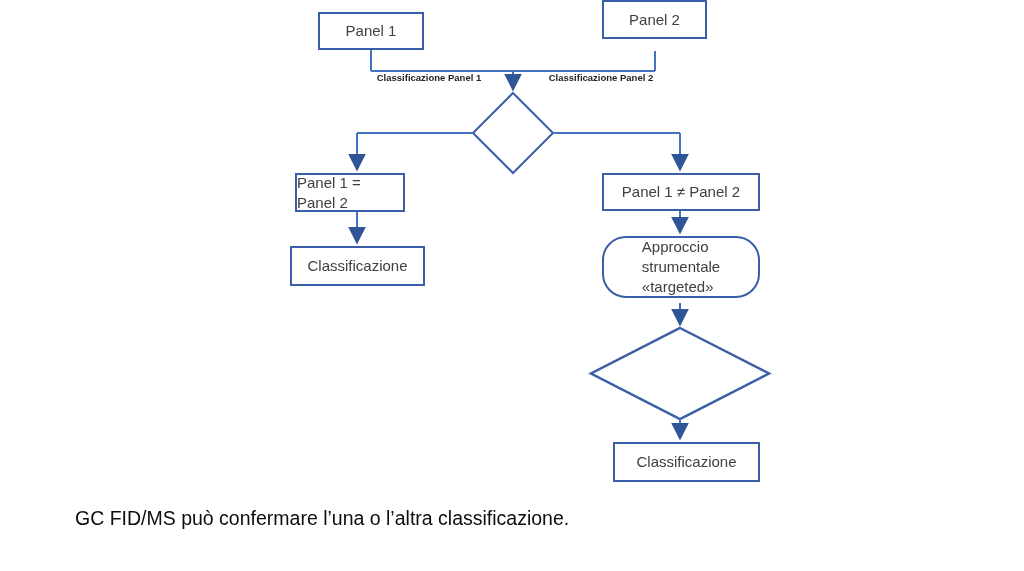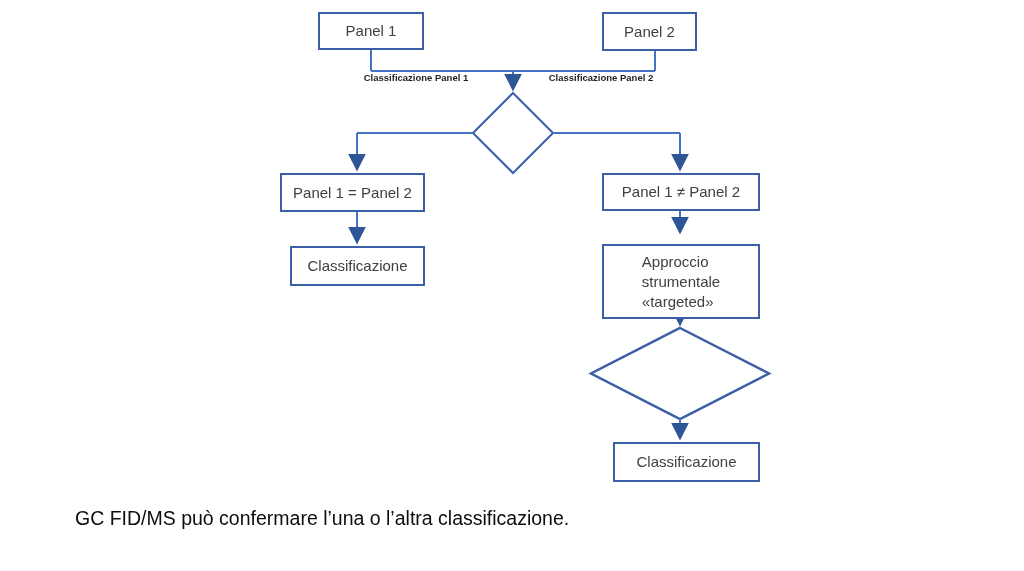--- a/index.html
+++ b/index.html
@@ -24,36 +24,36 @@
     display: flex;
     align-items: center;
     justify-content: center;
     text-align: left;
     color: #404040;
     font-size: 15px;
     line-height: 20px;
     white-space: pre-line;
   }
   .box-panel1   { left: 318px; top: 12px;  width: 106px; height: 38px; }
-  .box-panel2   { left: 602px; top: 12px;  width: 95px; height: 39px; }
-  .box-eq       { left: 280px; top: 173px; width: 145px; height: 39px; }
+  .box-panel2   { left: 602px; top: 0;  width: 105px; height: 39px; }
+  .box-eq       { left: 295px; top: 173px; width: 110px; height: 39px; }
   .box-class-l  { left: 290px; top: 246px; width: 135px; height: 40px; }
   .box-neq      { left: 602px; top: 173px; width: 158px; height: 38px; }
-  .box-appr     { left: 602px; top: 244px; width: 158px; height: 75px; }
+  .box-appr     { left: 602px; top: 236px; width: 158px; height: 62px; border-radius: 24px; }
   .box-class-r  { left: 613px; top: 442px; width: 147px; height: 40px; }
   .connector-label {
     position: absolute;
     top: 72px;
     transform: translateX(-50%);
     font-size: 9.5px;
     font-weight: 700;
     color: #1f1f1f;
     white-space: nowrap;
   }
-  .label-left  { left: 416px; text-align: center; }
+  .label-left  { left: 429px; text-align: center; }
   .label-right { left: 601px; text-align: right; }
   .diamond-text {
     position: absolute;
     left: 680px; top: 374px;
     transform: translate(-50%, -50%);
     width: 150px;
     font-size: 11.5px;
     line-height: 15px;
     color: #404040;
     text-align: center;

